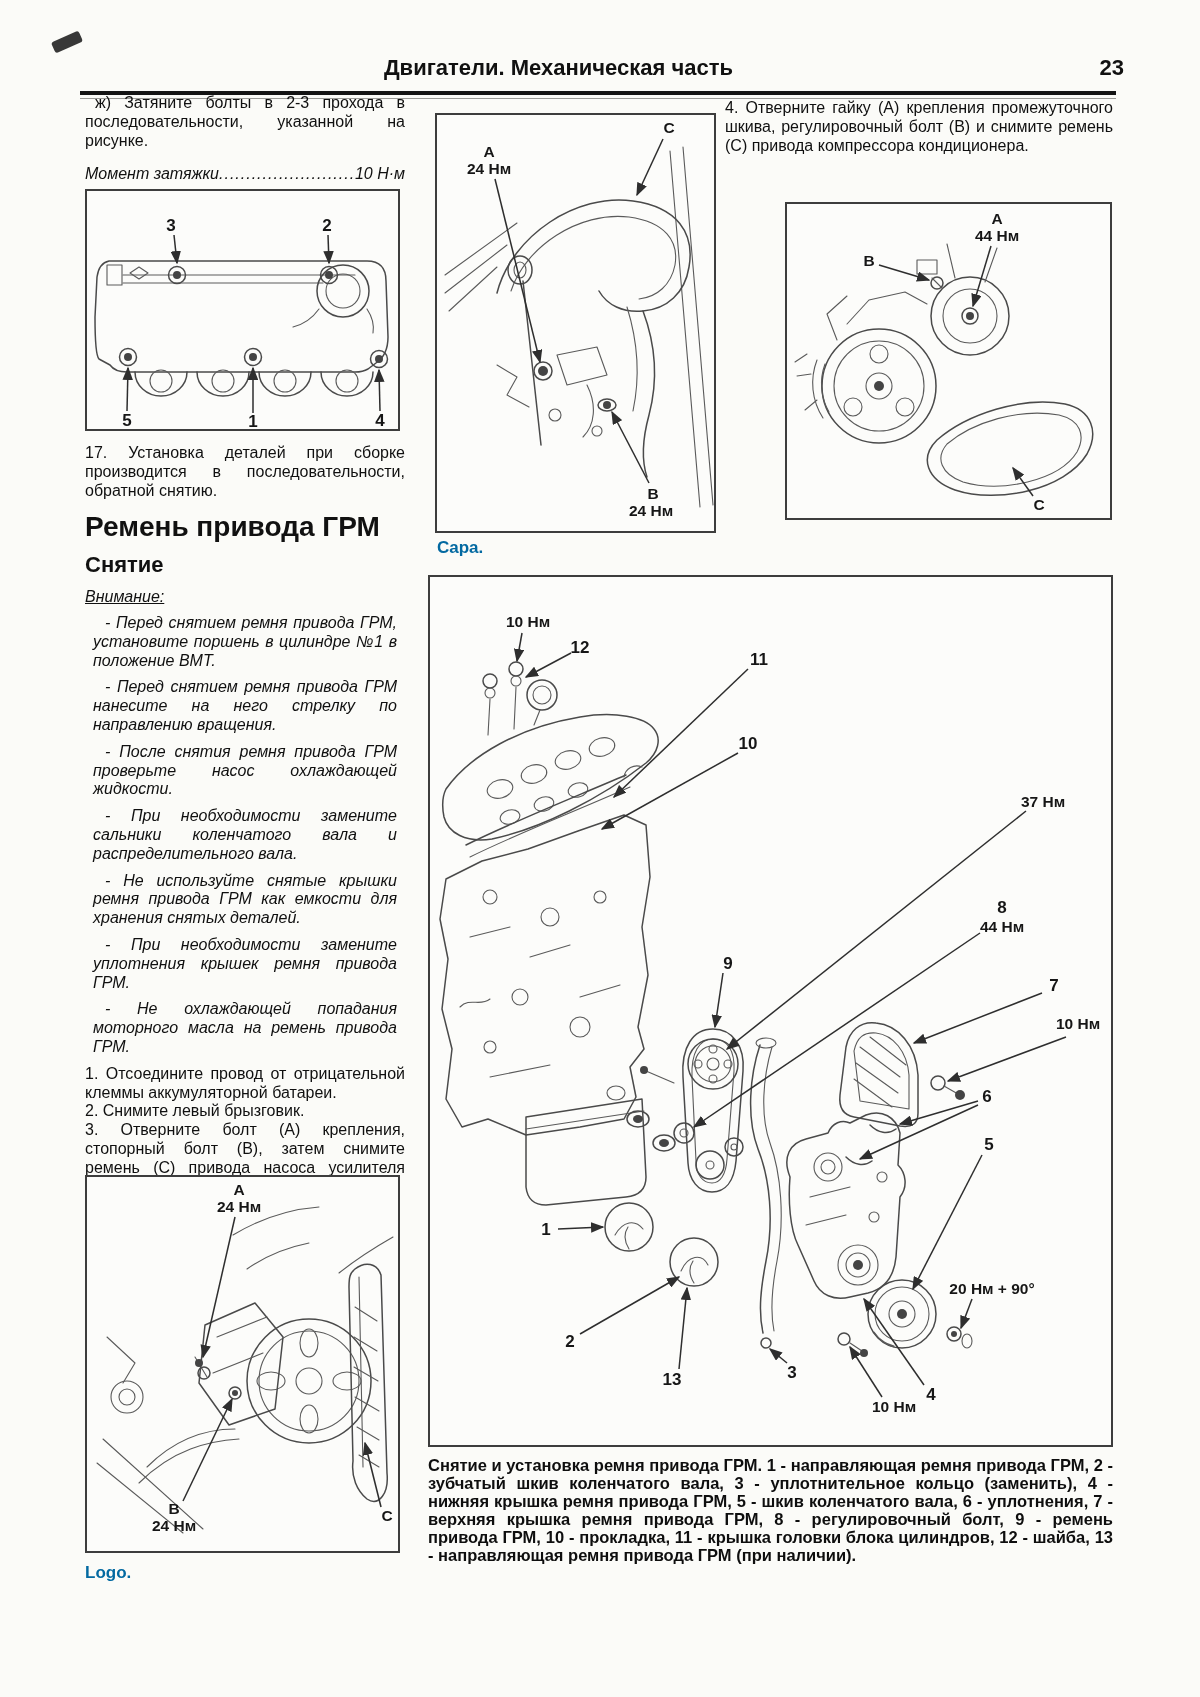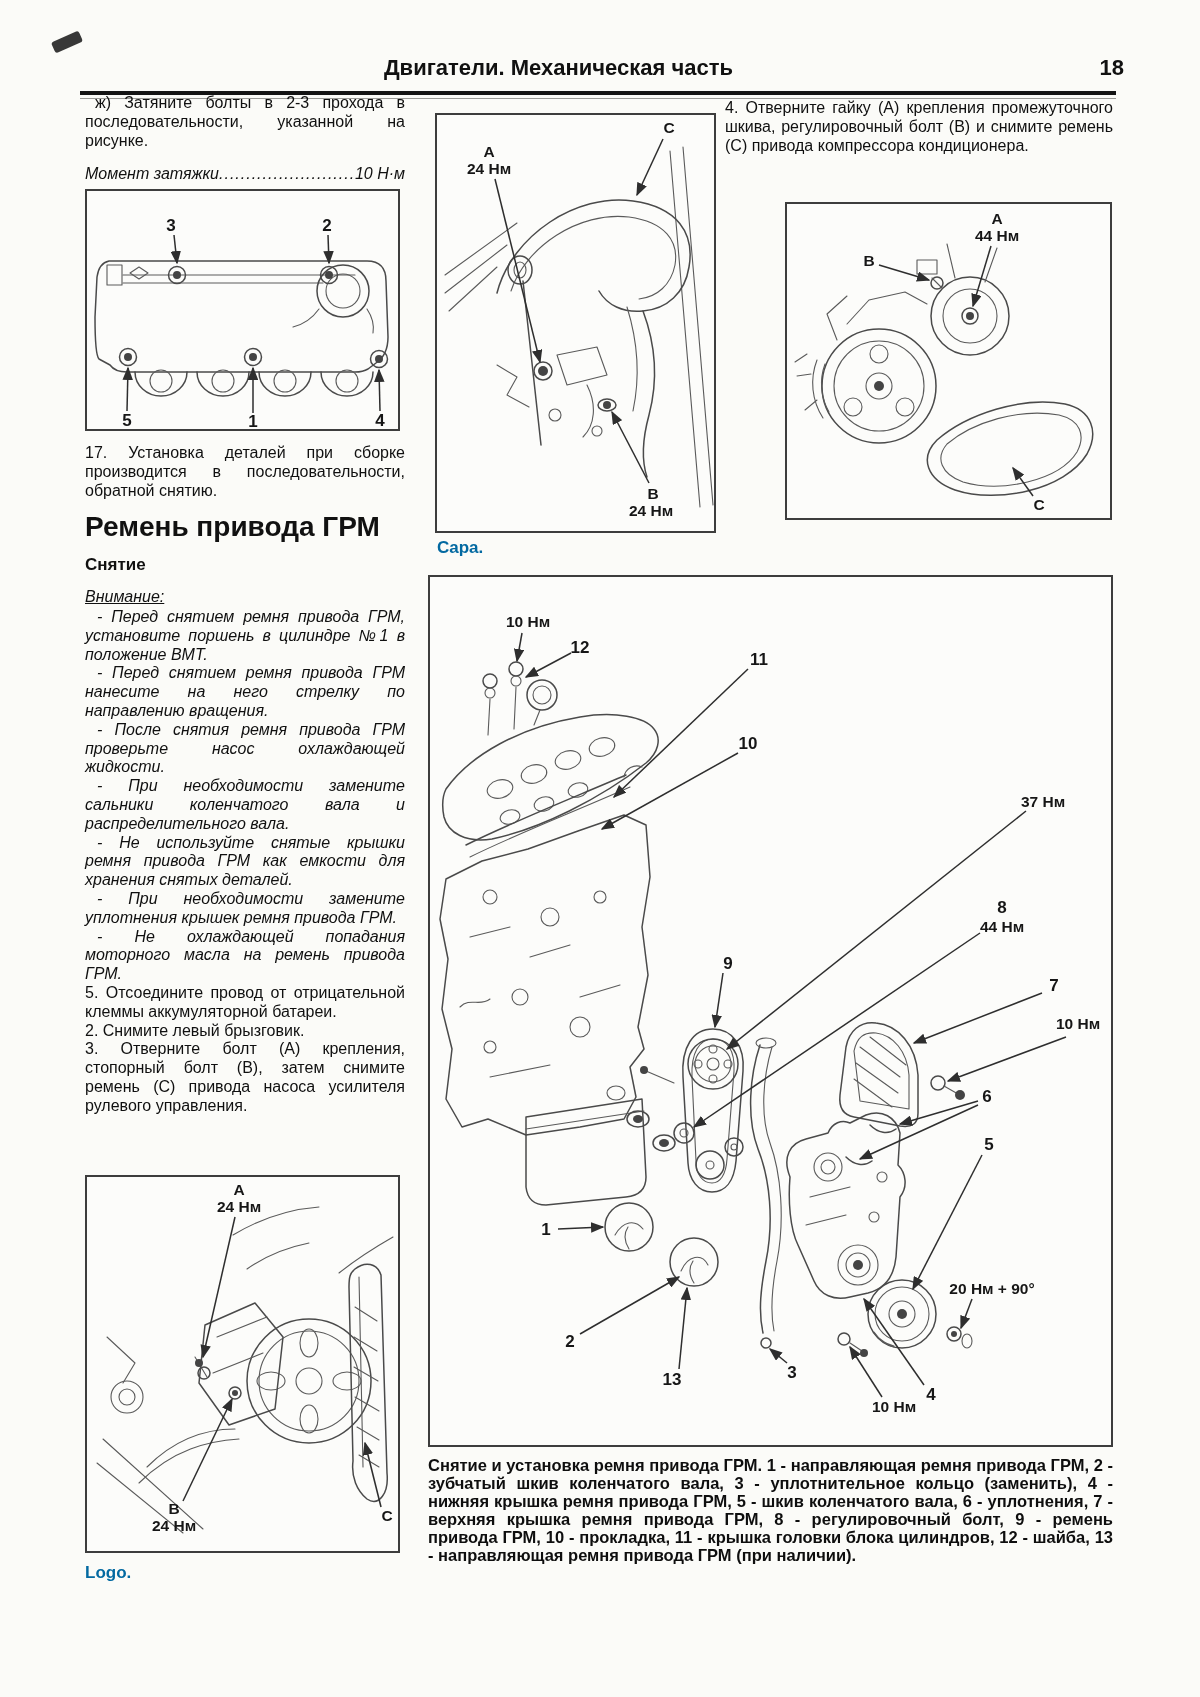--- a/index.html
+++ b/index.html
@@ -22,37 +22,37 @@
   .figcap{font-weight:bold;font-size:17px;color:#0369a1;}
   .sk{fill:none;stroke:#4a4a4a;stroke-width:1.5;stroke-linecap:round;stroke-linejoin:round;}
   .sk2{fill:none;stroke:#5a5a5a;stroke-width:1.1;stroke-linecap:round;stroke-linejoin:round;}
   .skf{fill:#444;stroke:none;}
   .arrow{fill:none;stroke:#2e2e2e;stroke-width:1.5;}
   svg text{font-family:"Liberation Sans",sans-serif;font-weight:bold;font-size:15.5px;fill:#161616;}
   svg text.big{font-size:17px;}
   .rule{background:#141414;}
   .torque-line{display:flex;font-style:italic;font-size:16px;line-height:19px;}
   .torque-line .dots{flex:1;overflow:hidden;white-space:nowrap;letter-spacing:1px;}
-  .warn-item{text-indent:12px;margin:0;}
+  .warn-item{text-indent:12px;margin:8px;}
   .step{margin:0;}
   .h1{font-weight:bold;font-size:28px;line-height:30px;}
-  .h2{font-weight:bold;font-size:17px;line-height:24px;}
+  .h2{font-weight:bold;font-size:22px;line-height:24px;}
   .warn-title{font-style:italic;text-decoration:underline;font-size:16px;}
   .corner-mark{position:absolute;left:52px;top:36px;width:30px;height:12px;background:#1d1d1d;transform:rotate(-24deg);border-radius:3px;opacity:.88;}
   .caption-main{font-weight:bold;font-size:16.5px;line-height:18px;color:#0e0e0e;}
 </style>
 </head>
 <body>
 
 <div class="page">
 
   <div class="corner-mark"></div>
 
   <div class="abs bold" style="left:0;right:95px;top:55px;text-align:center;font-size:22px;">Двигатели. Механическая часть</div>
-  <div class="abs bold" style="right:76px;top:55px;font-size:22px;">18</div>
+  <div class="abs bold" style="right:76px;top:55px;font-size:22px;">23</div>
   <div class="abs rule" style="left:80px;right:84px;top:91px;height:4px;"></div>
   <div class="abs" style="left:80px;right:84px;top:98px;height:1px;background:#9a9a96;"></div>
 
   <div class="abs body-text just" style="left:85px;top:94px;width:320px;text-indent:10px;">ж) Затяните болты в 2-3 прохода в последовательности, указанной на рисунке.</div>
 
   <div class="abs torque-line" style="left:85px;top:164px;width:320px;">
     <span>Момент затяжки</span>
     <span class="dots">....................................................</span>
     <span>10 Н·м</span>
   </div>
@@ -123,21 +123,21 @@
     <div class="body-text ital just" style="margin-top:2px;">
       <p class="warn-item">- Перед снятием ремня привода ГРМ, установите поршень в цилиндре №1 в положение ВМТ.</p>
       <p class="warn-item">- Перед снятием ремня привода ГРМ нанесите на него стрелку по направлению вращения.</p>
       <p class="warn-item">- После снятия ремня привода ГРМ проверьте насос охлаждающей жидкости.</p>
       <p class="warn-item">- При необходимости замените сальники коленчатого вала и распределительного вала.</p>
       <p class="warn-item">- Не используйте снятые крышки ремня привода ГРМ как емкости для хранения снятых деталей.</p>
       <p class="warn-item">- При необходимости замените уплотнения крышек ремня привода ГРМ.</p>
       <p class="warn-item">- Не охлаждающей попадания моторного масла на ремень привода ГРМ.</p>
     </div>
     <div class="body-text just">
-      <p class="step">5. Отсоедините провод от отрицательной клеммы аккумуляторной батареи.</p>
+      <p class="step">1. Отсоедините провод от отрицательной клеммы аккумуляторной батареи.</p>
       <p class="step">2. Снимите левый брызговик.</p>
       <p class="step">3. Отверните болт (А) крепления, стопорный болт (В), затем снимите ремень (С) привода насоса усилителя рулевого управления.</p>
     </div>
   </div>
 
   <div class="fig" style="left:85px;top:1175px;width:311px;height:374px;">
     <svg viewBox="0 0 311 374" width="311" height="374">
       <defs>
         <marker id="ah4" markerWidth="9" markerHeight="7" refX="8" refY="3.5" orient="auto">
             <path d="M0,0 L9,3.5 L0,7 Z" fill="#2e2e2e"></path>

